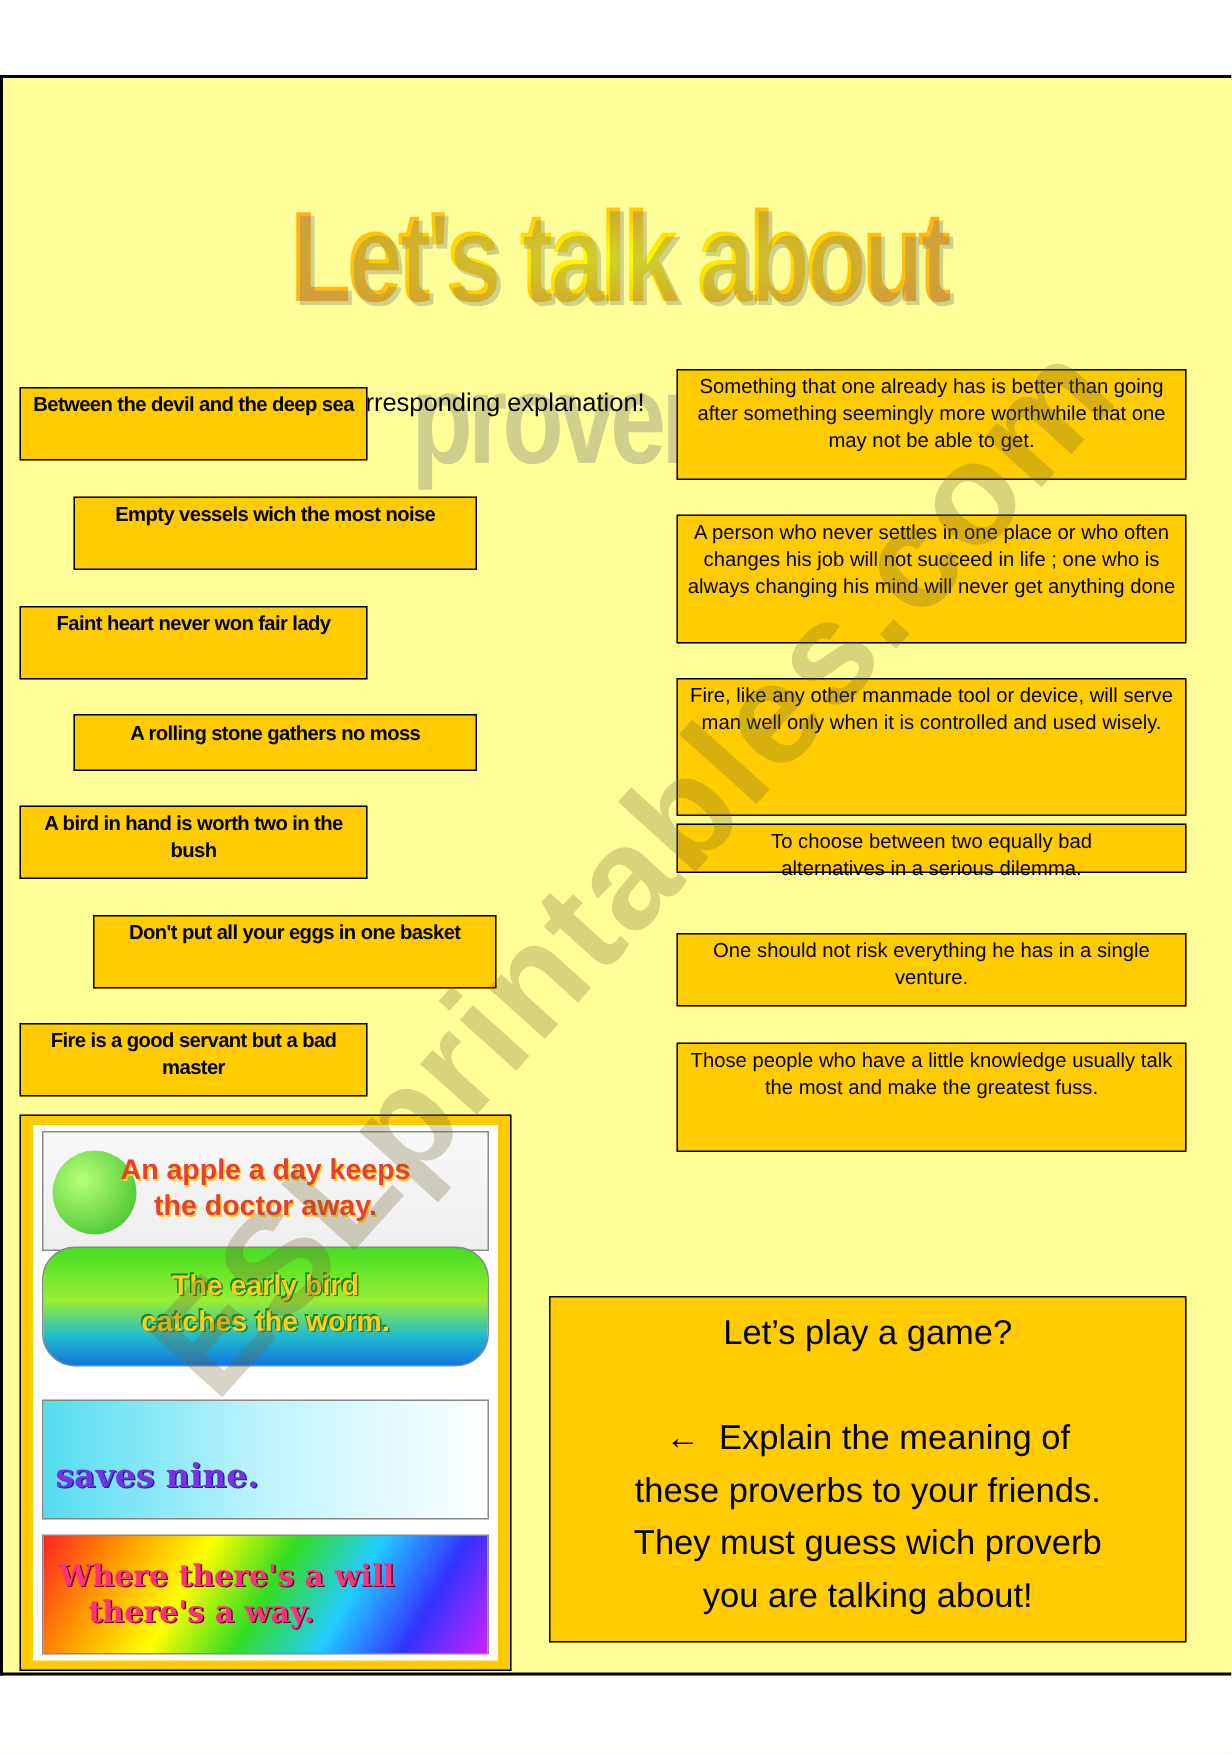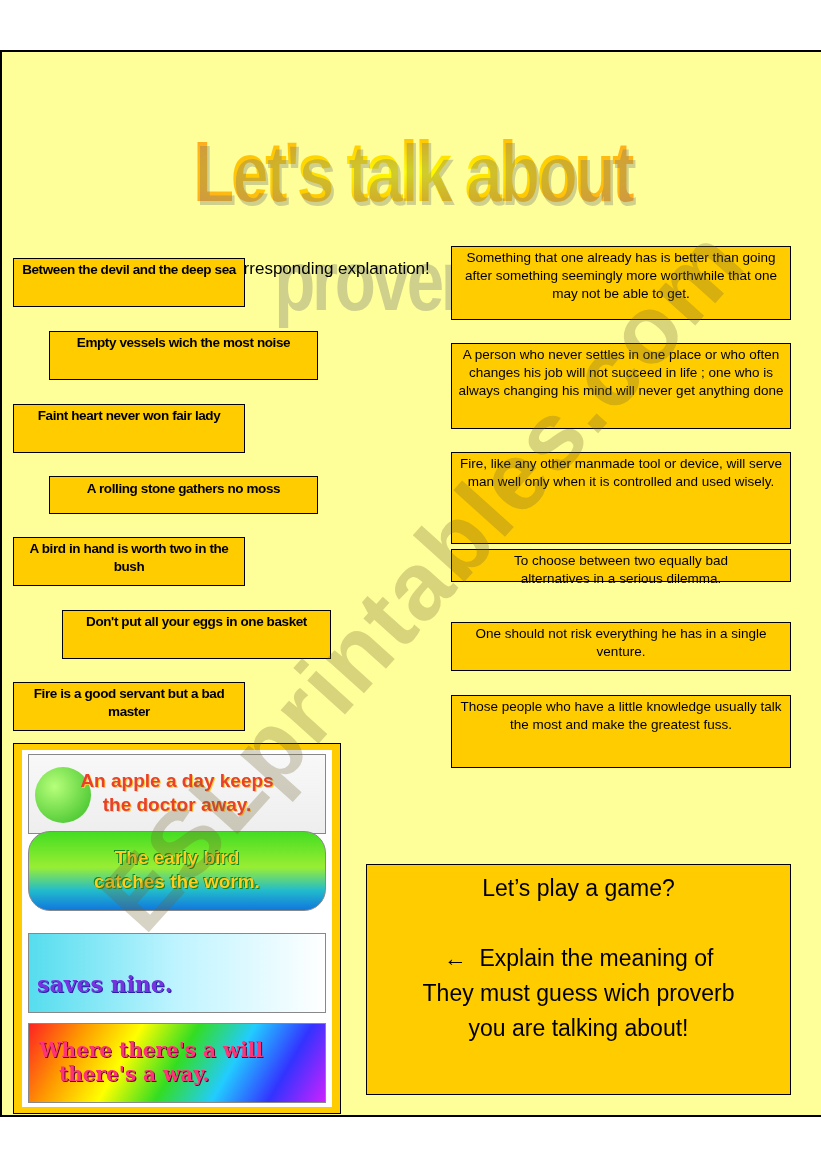--- a/index.html
+++ b/index.html
@@ -89,19 +89,20 @@
       <div class="banner b4" style="text-align:left; padding-left:10px;">
         <div class="txt"><span>Where there's a will</span><br><span style="padding-left:20px;">there's a way.</span></div>
       </div>
     </div>
   </div>
 
   <div class="game" style="top:812px;">
     <span class="line">Let’s play a game?</span>
     <span class="line">&nbsp;</span>
     <span class="line"><span>←</span>&nbsp;&nbsp;<span>Explain the meaning of</span></span>
+    <span class="line">these proverbs to your friends.</span>
     <span class="line">They must guess wich proverb</span>
     <span class="line">you are talking about!</span>
   </div>
 
 </div>
 
 <div class="watermark" style="left:120px; top:860px;">ESLprintables.com</div>
 
 </body></html>

